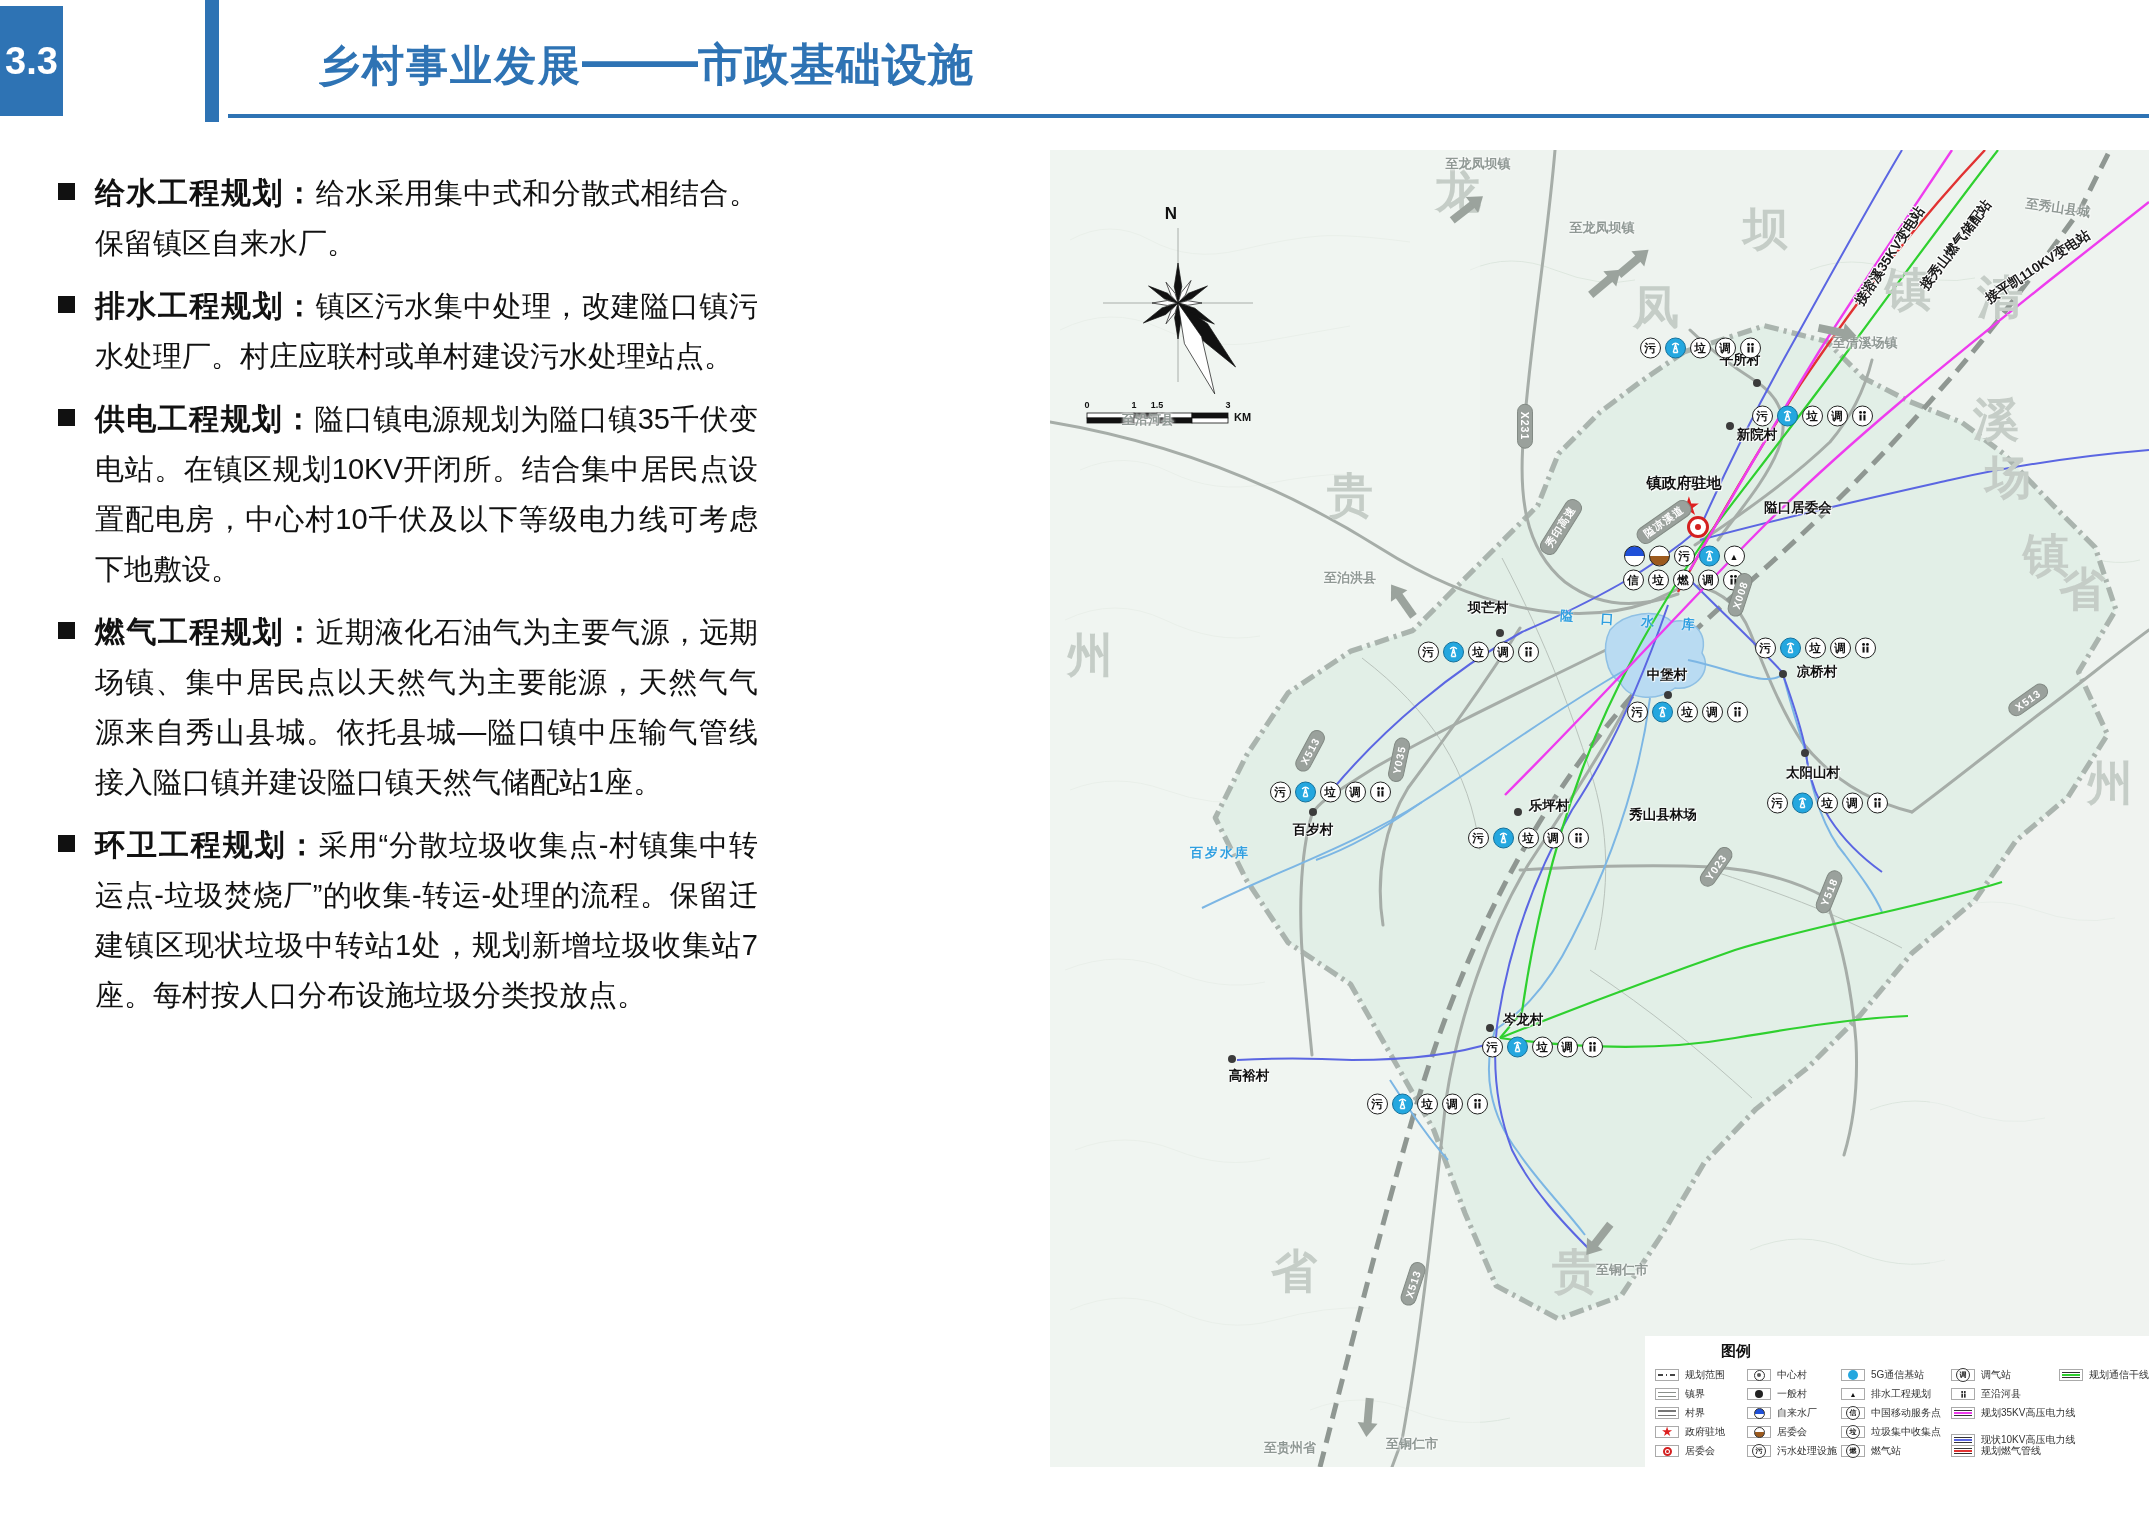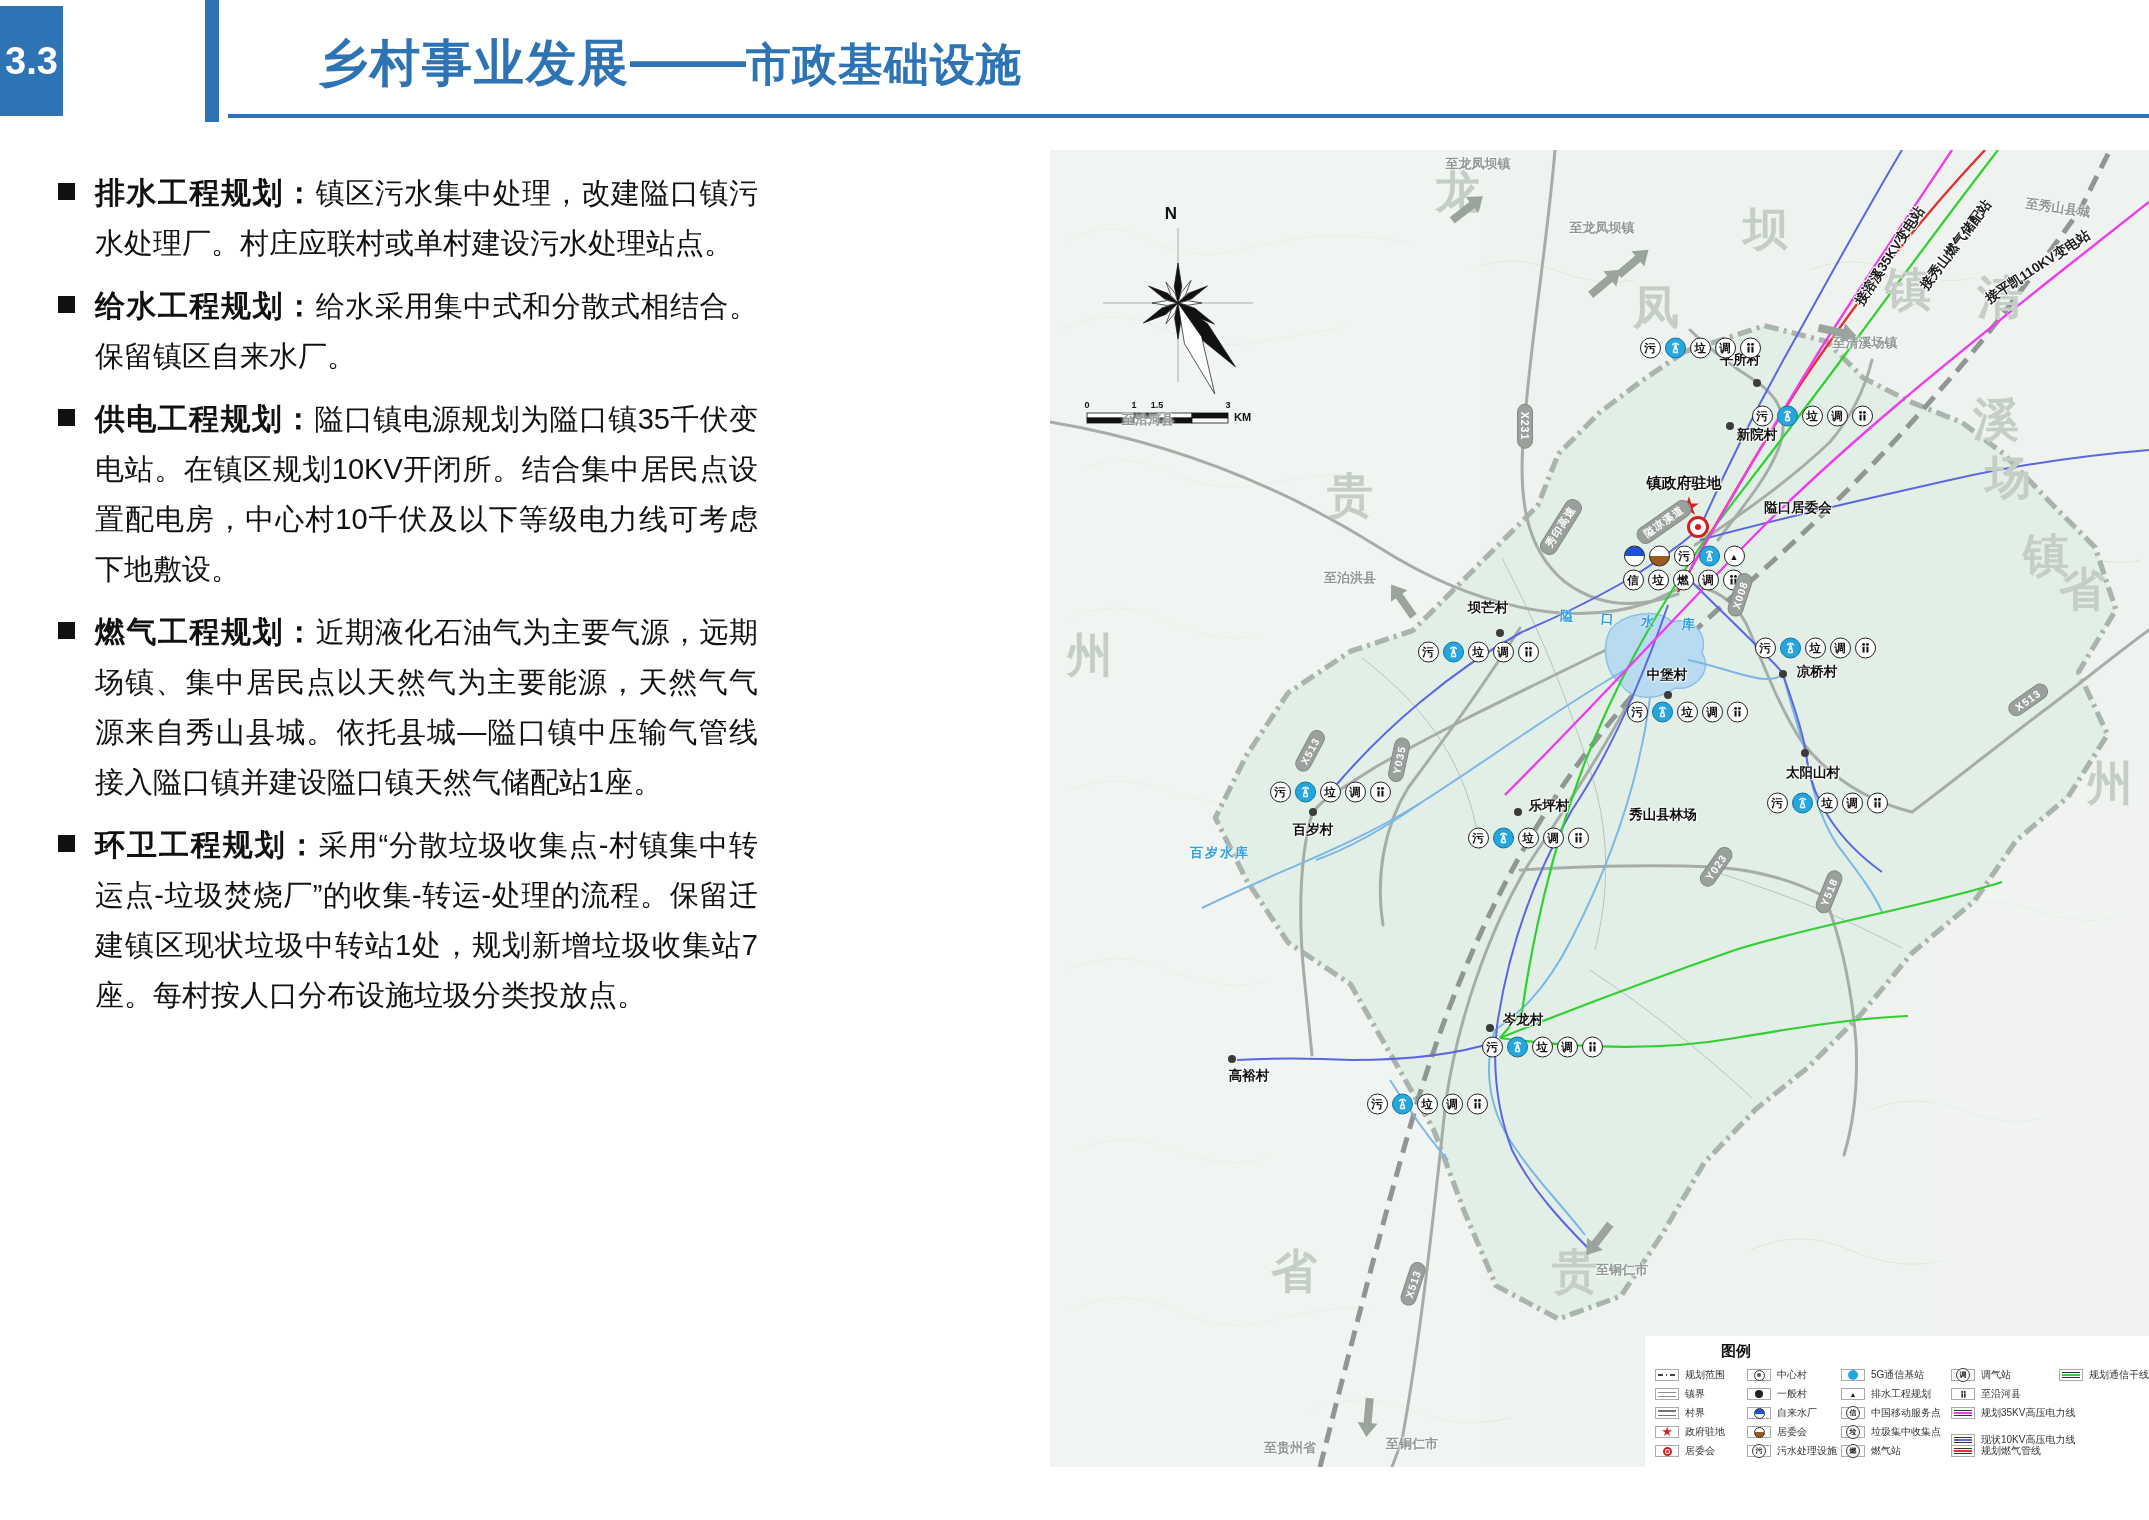--- a/index.html
+++ b/index.html
@@ -6,21 +6,21 @@
   body{width:2149px;height:1520px;position:relative;background:#fff;
        font-family:"Liberation Sans","DejaVu Sans",sans-serif;overflow:hidden;}
 
   
   .sec-box{position:absolute;left:0;top:6px;width:63px;height:110px;background:#2e73b4;
            color:#fff;display:flex;align-items:center;justify-content:center;
            font-size:38px;font-weight:bold;}
   .vbar{position:absolute;left:205px;top:0;width:14px;height:122px;background:#2e73b4;}
   .hline{position:absolute;left:228px;top:114px;right:0;height:4px;background:#2e73b4;}
   .title-wrap{position:absolute;left:318px;top:26px;display:flex;align-items:baseline;color:#2e73b4;white-space:nowrap;}
-  .title-main{font-size:50px;font-weight:bold;letter-spacing:2px;}
+  .title-main{font-size:42px;font-weight:bold;letter-spacing:2px;}
   .title-dash{font-size:58px;font-weight:bold;}
   .title-sub{font-size:45px;font-weight:bold;letter-spacing:1px;}
 
   
   #bullets{position:absolute;left:58px;top:168px;width:700px;}
   .bullet{display:flex;margin-bottom:13px;}
   .bullet .marker{width:37px;flex:0 0 37px;}
   .bullet .marker i{display:block;width:17px;height:17px;background:#111;margin-top:15px;}
   .bullet .btxt{flex:1;font-size:29px;line-height:50px;color:#111;text-align:justify;}
   .bullet .btxt b{font-size:30px;letter-spacing:1px;}
@@ -98,27 +98,27 @@
   <span class="title-dash">——</span>
   <span class="title-sub">市政基础设施</span>
 </div>
 <div class="hline"></div>
 
 <div id="bullets">
     <div class="bullet">
       <span class="marker">
         <i></i>
       </span>
-      <div class="btxt"><b>排水工程规划：</b><span>镇区污水集中处理，改建隘口镇污水处理厂。村庄应联村或单村建设污水处理站点。</span></div>
+      <div class="btxt"><b>给水工程规划：</b><span>给水采用集中式和分散式相结合。保留镇区自来水厂。</span></div>
     </div>
     <div class="bullet">
       <span class="marker">
         <i></i>
       </span>
-      <div class="btxt"><b>给水工程规划：</b><span>给水采用集中式和分散式相结合。保留镇区自来水厂。</span></div>
+      <div class="btxt"><b>排水工程规划：</b><span>镇区污水集中处理，改建隘口镇污水处理厂。村庄应联村或单村建设污水处理站点。</span></div>
     </div>
     <div class="bullet">
       <span class="marker">
         <i></i>
       </span>
       <div class="btxt"><b>供电工程规划：</b><span>隘口镇电源规划为隘口镇35千伏变电站。在镇区规划10KV开闭所。结合集中居民点设置配电房，中心村10千伏及以下等级电力线可考虑下地敷设。</span></div>
     </div>
     <div class="bullet">
       <span class="marker">
         <i></i>

